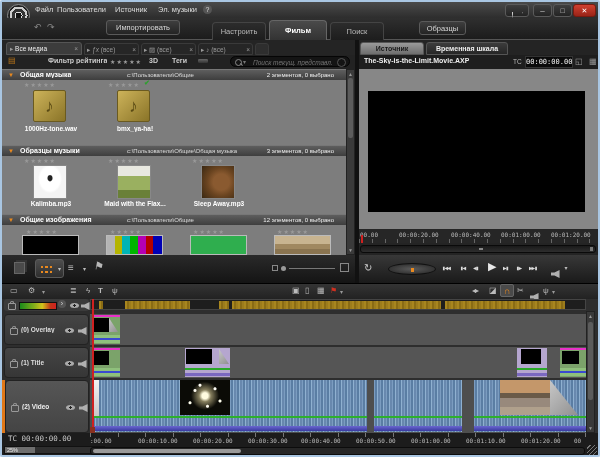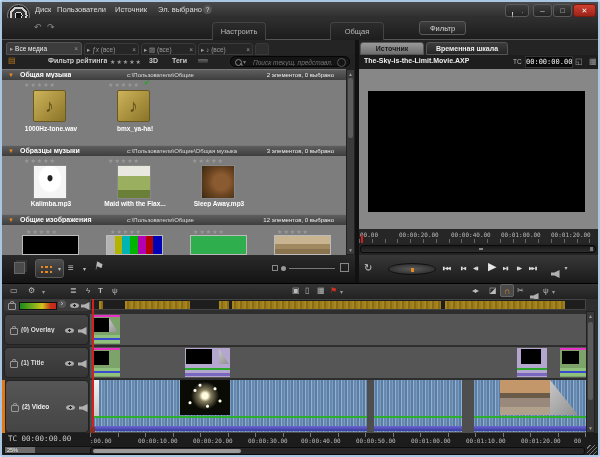--- a/index.html
+++ b/index.html
@@ -56,38 +56,40 @@
        color:#5a4a14;text-align:center;border-radius:2px;}
   .scrollbar{background:#3a3a3a;border:1px solid #222;}
 </style>
 </head>
 <body>
 
 <div id="app">
 
   <div class="s" style="left:0;top:0;width:596px;height:16px;background:linear-gradient(#4a4a4a,#2d2d2d);"></div>
   <div class="s" style="left:5px;top:2px;width:23px;height:23px;border-radius:50%;background:radial-gradient(circle at 50% 50%,#111 0 3px,#ddd 3px 4px,#333 4px 7px,#ccc 7px 9px,#222 9px);border:1px solid #888;"></div>
-  <div class="s txt" style="left:33px;top:3px;font-size:7.5px;color:#ddd;">Диск</div>
+  <div class="s txt" style="left:33px;top:3px;font-size:7.5px;color:#ddd;">Файл</div>
   <div class="s txt" style="left:55px;top:3px;font-size:7.5px;color:#ddd;">Пользователи</div>
   <div class="s txt" style="left:113px;top:3px;font-size:7.5px;color:#ddd;">Источник</div>
-  <div class="s txt" style="left:156px;top:3px;font-size:7.5px;color:#ddd;">Эл. выбрано</div>
+  <div class="s txt" style="left:156px;top:3px;font-size:7.5px;color:#ddd;">Эл. музыки</div>
   <div class="s" style="left:201px;top:3px;width:9px;height:9px;border-radius:50%;background:#555;color:#ddd;font-size:7px;text-align:center;line-height:9px;">?</div>
   <div class="s btn" style="left:503px;top:2px;width:24px;height:13px;">
     <span class="ico-cart" style="display:inline-block;margin-top:3px;"></span>
   </div>
   <div class="s btn" style="left:531px;top:2px;width:19px;height:13px;font-size:8px;line-height:11px;">–</div>
   <div class="s btn" style="left:551px;top:2px;width:19px;height:13px;font-size:7px;line-height:12px;">□</div>
   <div class="s" style="left:571px;top:2px;width:23px;height:13px;background:linear-gradient(#d04030,#9a2418);border:1px solid #7a1a10;border-radius:3px;color:#fff;font-size:7px;text-align:center;line-height:12px;">✕</div>
 
   <div class="s" style="left:0;top:16px;width:596px;height:22px;background:linear-gradient(#2f2f2f,#1c1c1c);border-bottom:1px solid #555;"></div>
   <div class="s" style="left:32px;top:20px;font-size:9px;color:#888;">↶</div>
   <div class="s" style="left:45px;top:20px;font-size:9px;color:#888;">↷</div>
+  <div class="s btn txt" style="left:104px;top:18px;width:74px;height:15px;font-size:7.5px;line-height:14px;">Импортировать</div>
   <div class="s tab-inactive txt" style="left:210px;top:20px;width:54px;height:18px;font-size:7.5px;line-height:17px;">Настроить</div>
-  <div class="s tab-inactive txt" style="left:328px;top:20px;width:54px;height:18px;font-size:7.5px;line-height:17px;">Общая</div>
-  <div class="s btn txt" style="left:417px;top:19px;width:47px;height:14px;font-size:7.5px;line-height:13px;">Фильтр</div>
+  <div class="s tab-active txt" style="left:267px;top:18px;width:58px;height:20px;font-size:7.5px;line-height:19px;">Фильм</div>
+  <div class="s tab-inactive txt" style="left:328px;top:20px;width:54px;height:18px;font-size:7.5px;line-height:17px;">Поиск</div>
+  <div class="s btn txt" style="left:417px;top:19px;width:47px;height:14px;font-size:7.5px;line-height:13px;">Образцы</div>
 
   <div class="s" style="left:0;top:38px;width:353px;height:243px;background:#242424;"></div>
 
   <div class="s" style="left:4px;top:40px;width:76px;height:13px;background:#3c3c3c;border:1px solid #555;border-radius:3px 3px 0 0;font-size:6.5px;color:#eee;line-height:12px;">
     <span style="color:#999;margin-left:3px;">▸</span>
     <span>Все медиа</span>
     <span style="color:#999;float:right;margin-right:3px;">×</span>
   </div>
   <div class="s" style="left:82px;top:41px;width:55px;height:12px;background:#262626;border:1px solid #3a3a3a;border-radius:3px 3px 0 0;font-size:6.5px;color:#999;line-height:11px;">
     <span style="margin-left:2px;">▸</span>

